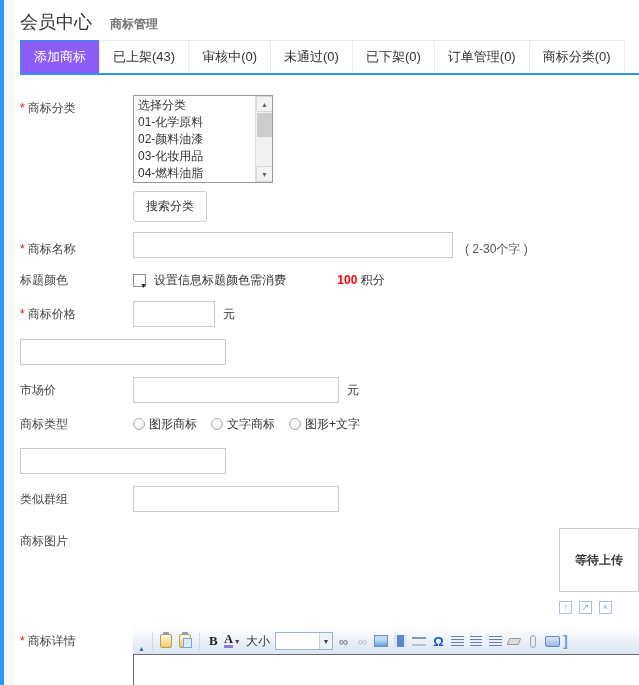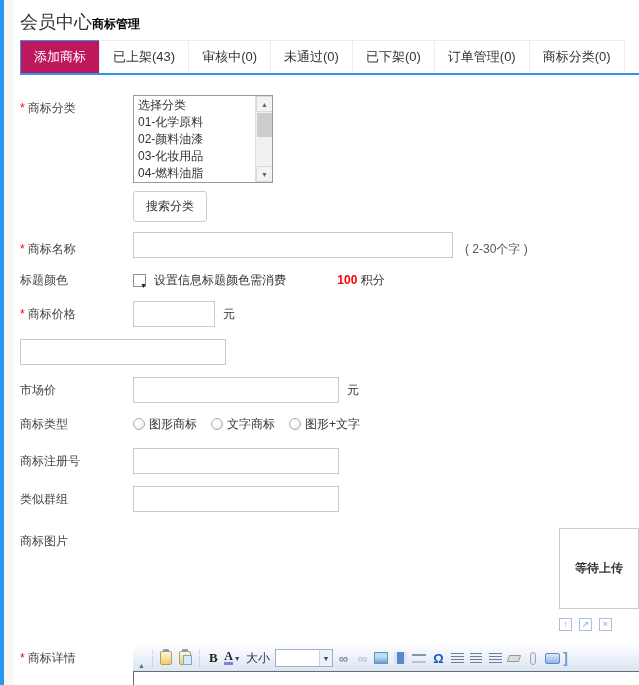--- a/index.html
+++ b/index.html
@@ -8,27 +8,27 @@
     width:639px; height:685px; overflow:hidden; position:relative;
     font-family:"Liberation Sans","DejaVu Sans",sans-serif; font-size:12px; color:#444;
   }
   .edge-stripe { position:absolute; left:0; top:0; width:4px; height:100%; background:#2b96f2; }
   .edge-gutter { position:absolute; left:4px; top:0; width:9px; height:100%; background:#f7f7f7; }
   .page { position:absolute; left:13px; top:0; width:626px; height:685px; padding-left:7px; background:#fff; overflow:hidden; }
 
   
   .hdr { padding:10px 0 6px 0; }
   .hdr .t1 { font-size:18px; color:#333; }
-  .hdr .t2 { font-size:12px; font-weight:bold; color:#000000; margin-left:0; }
+  .hdr .t2 { font-size:12px; font-weight:bold; color:#737373; margin-left:18px; }
 
   
   .tabs { display:flex; border-bottom:2px solid #2b96f2; align-items:flex-end; }
   .tab { background:#fff; border:1px solid #ececec; border-bottom:none; margin-right:-1px;
          padding:7px 13px; font-size:13px; color:#333; cursor:pointer; white-space:nowrap; }
-  .tab.active { background:#be185d; border-color:#2b96f2; color:#fff; }
+  .tab.active { background:#8b5cf6; border-color:#2b96f2; color:#fff; }
 
   
   .form { padding-top:20px; }
   .row { display:flex; align-items:center; margin-bottom:12px; }
   .row.top { align-items:flex-start; }
   .lbl { width:113px; flex:none; font-size:12px; color:#444; padding-top:1px; }
   .row.top .lbl { padding-top:5px; }
   .req { color:#f00; margin-right:3px; }
   .txt { height:26px; border:1px solid #c9c9c9; background:#fff; font-size:12px; padding:0 5px;
          font-family:inherit; color:#333; }
@@ -51,21 +51,21 @@
   
   .cb { width:13px; height:13px; border:1px solid #8f8f8f; background:#fff; position:relative; margin-right:8px; flex:none; cursor:pointer; }
   .cb .cnr { position:absolute; right:-2px; bottom:-3px; font-size:7px; color:#222; }
   .pts { color:#f00; font-weight:bold;margin-left:48px; }
   .radgrp { display:flex; align-items:center; gap:14px; }
   .radio { display:flex; align-items:center; gap:4px; cursor:pointer; color:#333; }
   .rad { width:12px; height:12px; border-radius:50%; border:1px solid #ababab;
          background:radial-gradient(circle at 35% 30%, #fff 30%, #e3e3e3 100%); flex:none; }
 
   
-  .upbox { width:80px; height:81px; border:1px solid #ccc; display:flex; align-items:center; justify-content:center; }
+  .upbox { width:80px; height:64px; border:1px solid #ccc; display:flex; align-items:center; justify-content:center; }
   .upbox span { font-weight:bold; font-size:12px; color:#333; }
   .upicons { display:flex; gap:7px; margin-top:9px; }
   .uic { width:13px; height:13px; border:1px solid #a9bfdd; color:#8fa8cc; font-size:9px; line-height:11px;
          display:inline-flex; align-items:center; justify-content:center; cursor:pointer; background:#fff; }
 
   
   .ed { flex:1; margin-right:0; }
   .ed-toolbar { height:27px; background:linear-gradient(#fdfdfe,#dbe5f3); display:flex; align-items:center;
                 padding:0 3px; gap:2px; border-bottom:1px solid #6b6b6b; }
   .collapse { font-size:7px; color:#3b6ea5; align-self:flex-end; padding:0 2px 2px 2px; cursor:pointer; }
@@ -188,21 +188,20 @@
             <span>文字商标</span>
           </span>
         <span class="radio">
             <span class="rad"></span>
             <span>图形+文字</span>
           </span>
       </div>
     </div>
 
     <div class="row">
-      <div class="lbl">商标注册号</div>
       <input class="txt w-mid" value="" style="">
     </div>
 
     <div class="row" style="margin-bottom:16px;">
       <div class="lbl">类似群组</div>
       <input class="txt w-mid" value="" style="">
     </div>
 
     <div class="row top" style="margin-bottom:14px;justify-content:space-between;">
       <div class="lbl">商标图片</div>

